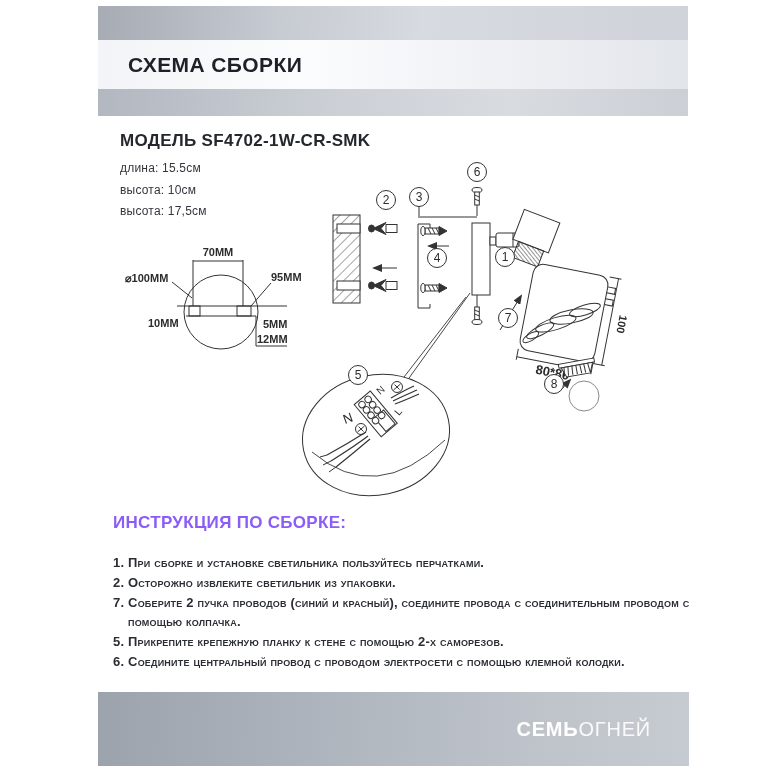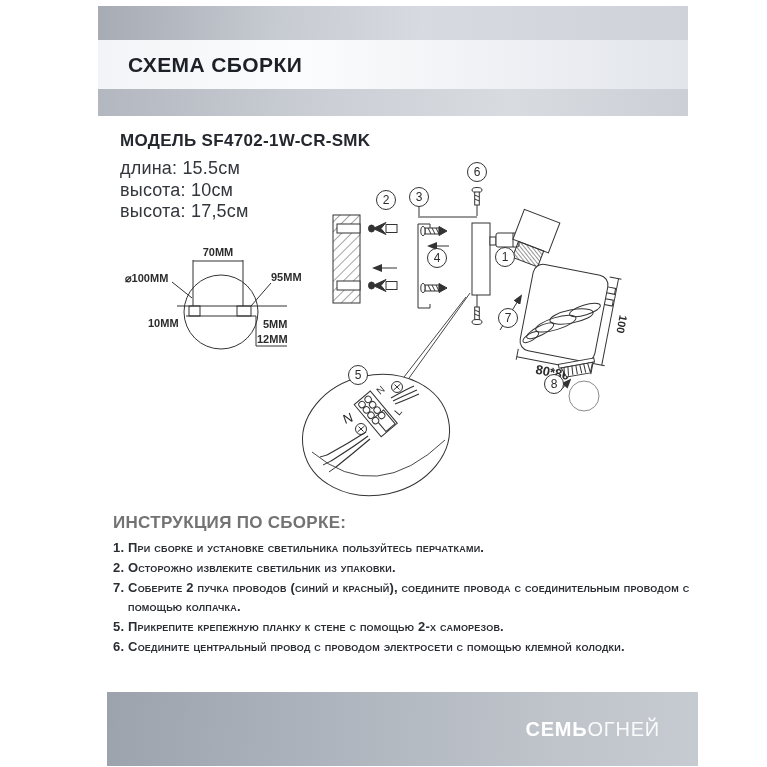--- a/index.html
+++ b/index.html
@@ -8,33 +8,33 @@
   
   .hdr{position:absolute;left:98px;top:6px;width:590px;}
   .band-top{height:34px;background:linear-gradient(92deg,#a6abb4 0%,#c6cad1 30%,#d7dae0 55%,#cfd3d9 100%);}
   .band-title{height:49px;background:linear-gradient(90deg,#f2f4f7 0%,#fbfcfd 35%,#eef0f4 70%,#e2e5ea 100%);
               display:flex;align-items:center;}
   .band-title .t{padding-left:30px;font-size:21px;font-weight:700;letter-spacing:0.4px;color:#1d2127;text-align:right;}
   .band-bot{height:27px;background:linear-gradient(92deg,#b2b7c0 0%,#ccd0d6 40%,#d8dbe0 70%,#ccd0d6 100%);}
   
   .model{position:absolute;left:120px;top:131px;}
   .model .name{font-size:17px;font-weight:700;letter-spacing:0.3px;color:#24272d;margin-bottom:7px;}
-  .model .dim{font-size:18px;line-height:21.5px;color:#33363c;letter-spacing:0.2px;}
+  .model .dim{font-size:12px;line-height:21.5px;color:#33363c;letter-spacing:0.2px;}
   
   .diag{position:absolute;left:97px;top:130px;}
   .diag text{font-family:"Liberation Sans",sans-serif;fill:#2c2c2c;}
   .dimtxt{font-size:11px;font-weight:600;}
   .numtxt{font-size:12px;font-weight:400;}
   
   .instr{position:absolute;left:113px;top:513px;width:578px;}
-  .instr .h{font-size:17px;font-weight:700;letter-spacing:0.3px;color:#737373;margin-bottom:5px;}
+  .instr .h{font-size:17px;font-weight:700;letter-spacing:0.3px;color:#8b5cf6;margin-bottom:20px;}
   .instr .item{font-size:13px;font-weight:600;line-height:19.8px;color:#2a2d33;
                font-variant:small-caps;letter-spacing:0.2px;padding-left:15px;text-indent:-15px;}
   
-  .footer{position:absolute;left:107px;top:692px;width:591px;height:74px;
+  .footer{position:absolute;left:98px;top:692px;width:591px;height:74px;
           background:linear-gradient(92deg,#9da3ac 0%,#adb3bc 35%,#bfc4cb 75%,#c6cad1 100%);
           display:flex;align-items:center;justify-content:flex-end;}
   .brand{padding-right:38px;color:#ffffff;font-size:20px;letter-spacing:0.8px;}
   .brand .b{font-weight:700;}
   .brand .l{font-weight:400;opacity:0.92;}
 </style>
 </head>
 <body>
 
 <div class="page">

